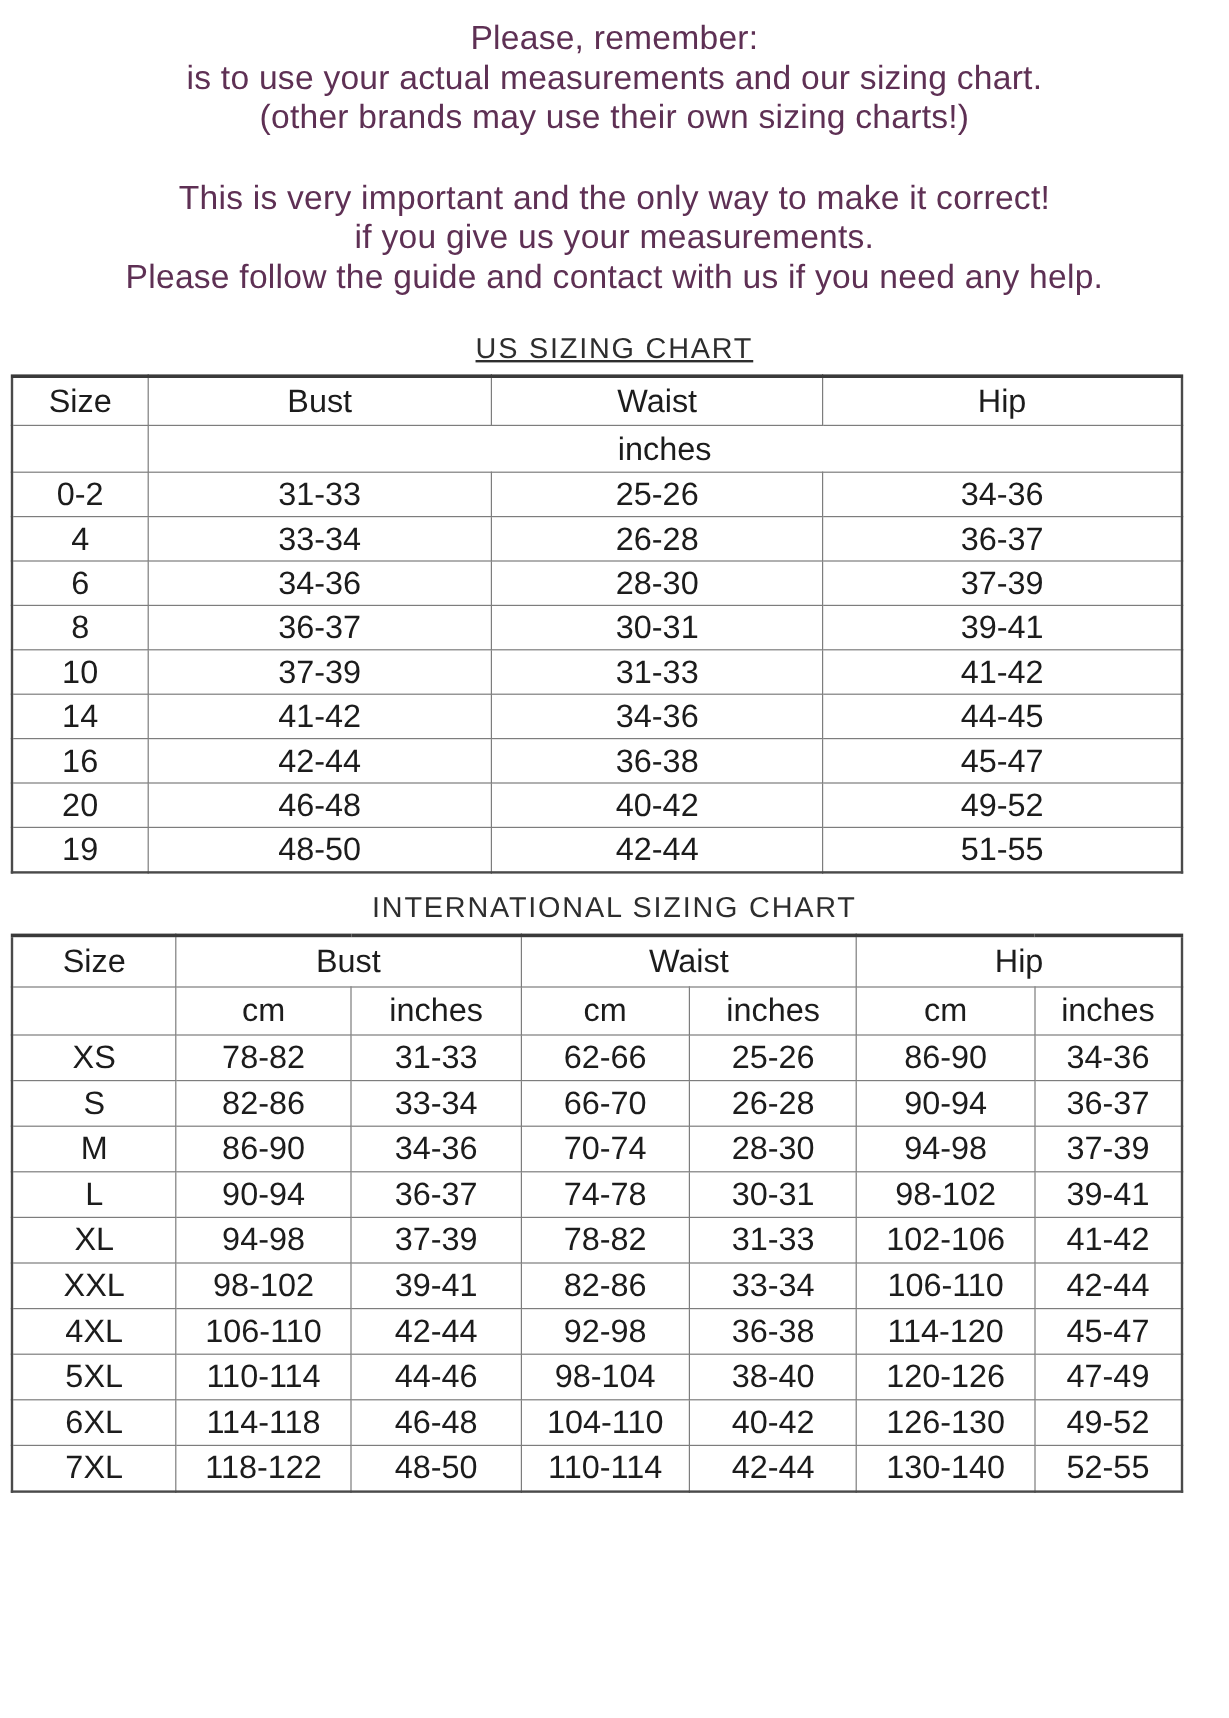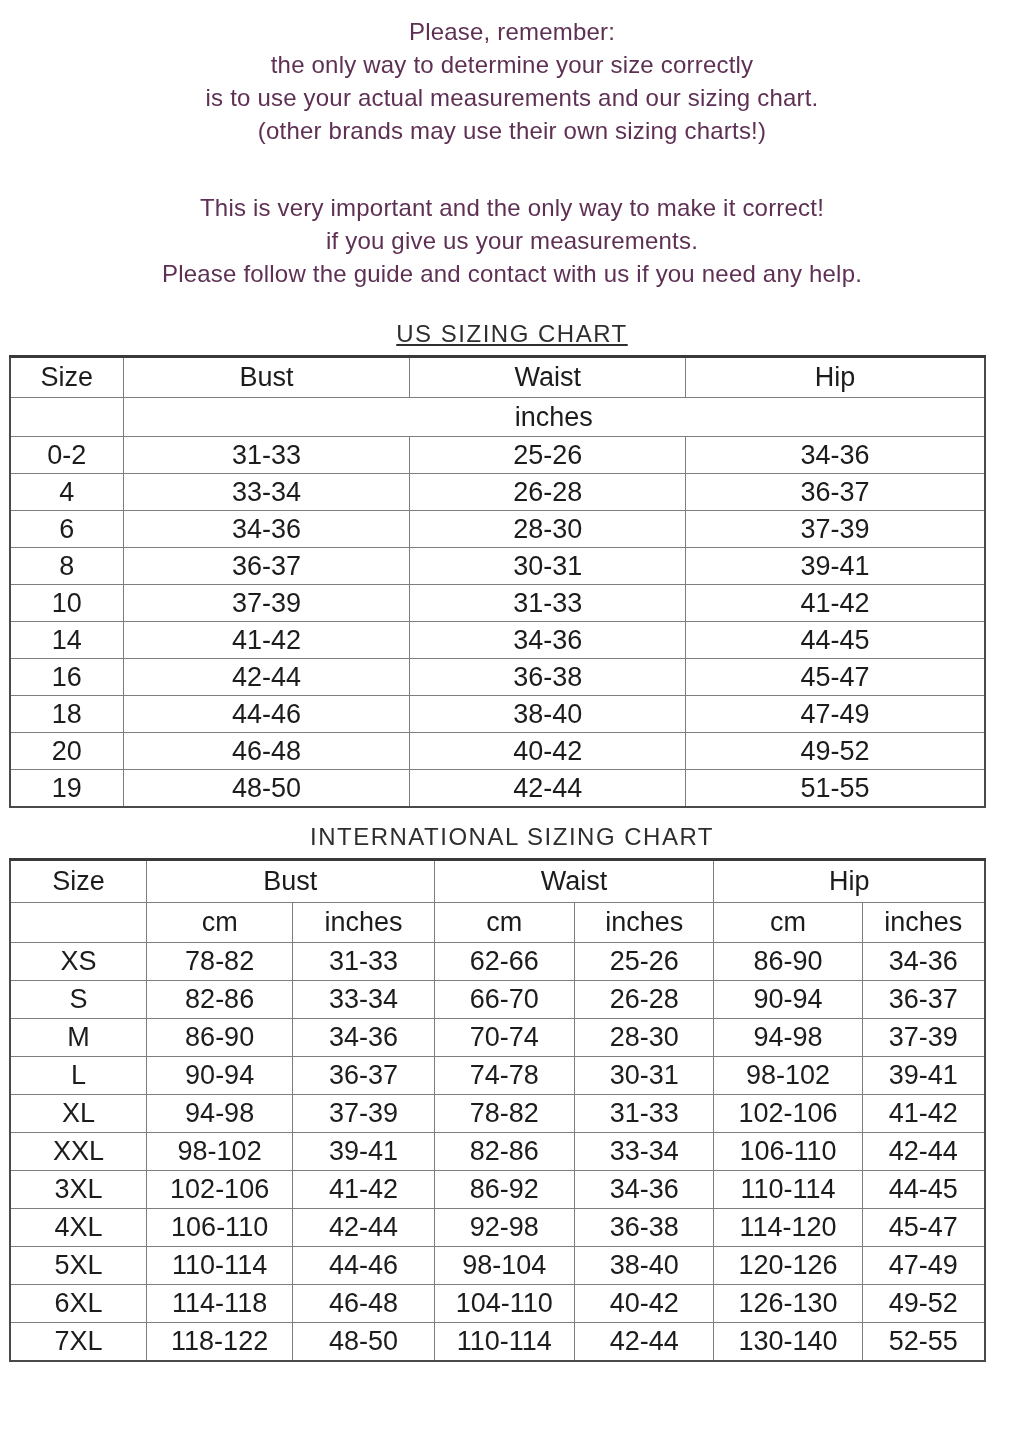--- a/index.html
+++ b/index.html
@@ -12,27 +12,27 @@
     width: 1024px;
     height: 1432px;
     background: #ffffff;
     font-family: "Liberation Sans", sans-serif;
     overflow: hidden;
   }
   
   .intro {
     text-align: center;
     color: #5e3054;
-    font-size: 24px;
+    font-size: 28px;
     font-weight: 300;
     line-height: 33px;
     letter-spacing: 0.2px;
   }
   .intro-1 { padding-top: 15px; }
-  .intro-2 { margin-top: 44px; }
+  .intro-2 { margin-top: 34px; }
 
   
   .chart-title {
     text-align: center;
     color: #2e2e2e;
     font-size: 24px;
     font-weight: 400;
     letter-spacing: 1.5px;
   }
   .us-title   { margin-top: 30px; margin-bottom: 7px; text-decoration: underline; }
@@ -65,21 +65,20 @@
   .intl-table .unit-row td { height: 39px; }
   .intl-table tbody td     { height: 37px; }
 </style>
 </head>
 <body>
 
 <div class="page">
 
   <div class="intro intro-1">
     <div>Please, remember:</div>
-    <div>the only way to determine your size correctly</div>
     <div>is to use your actual measurements and our sizing chart.</div>
     <div>(other brands may use their own sizing charts!)</div>
   </div>
 
   <div class="intro intro-2">
     <div>This is very important and the only way to make it correct!</div>
     <div>if you give us your measurements.</div>
     <div>Please follow the guide and contact with us if you need any help.</div>
   </div>
 
@@ -139,26 +138,20 @@
           <td>14</td>
           <td>41-42</td>
           <td>34-36</td>
           <td>44-45</td>
         </tr>
         <tr>
           <td>16</td>
           <td>42-44</td>
           <td>36-38</td>
           <td>45-47</td>
-        </tr>
-        <tr>
-          <td>18</td>
-          <td>44-46</td>
-          <td>38-40</td>
-          <td>47-49</td>
         </tr>
         <tr>
           <td>20</td>
           <td>46-48</td>
           <td>40-42</td>
           <td>49-52</td>
         </tr>
         <tr>
           <td>19</td>
           <td>48-50</td>
@@ -246,29 +239,20 @@
         <tr>
           <td>XXL</td>
           <td>98-102</td>
           <td>39-41</td>
           <td>82-86</td>
           <td>33-34</td>
           <td>106-110</td>
           <td>42-44</td>
         </tr>
         <tr>
-          <td>3XL</td>
-          <td>102-106</td>
-          <td>41-42</td>
-          <td>86-92</td>
-          <td>34-36</td>
-          <td>110-114</td>
-          <td>44-45</td>
-        </tr>
-        <tr>
           <td>4XL</td>
           <td>106-110</td>
           <td>42-44</td>
           <td>92-98</td>
           <td>36-38</td>
           <td>114-120</td>
           <td>45-47</td>
         </tr>
         <tr>
           <td>5XL</td>

